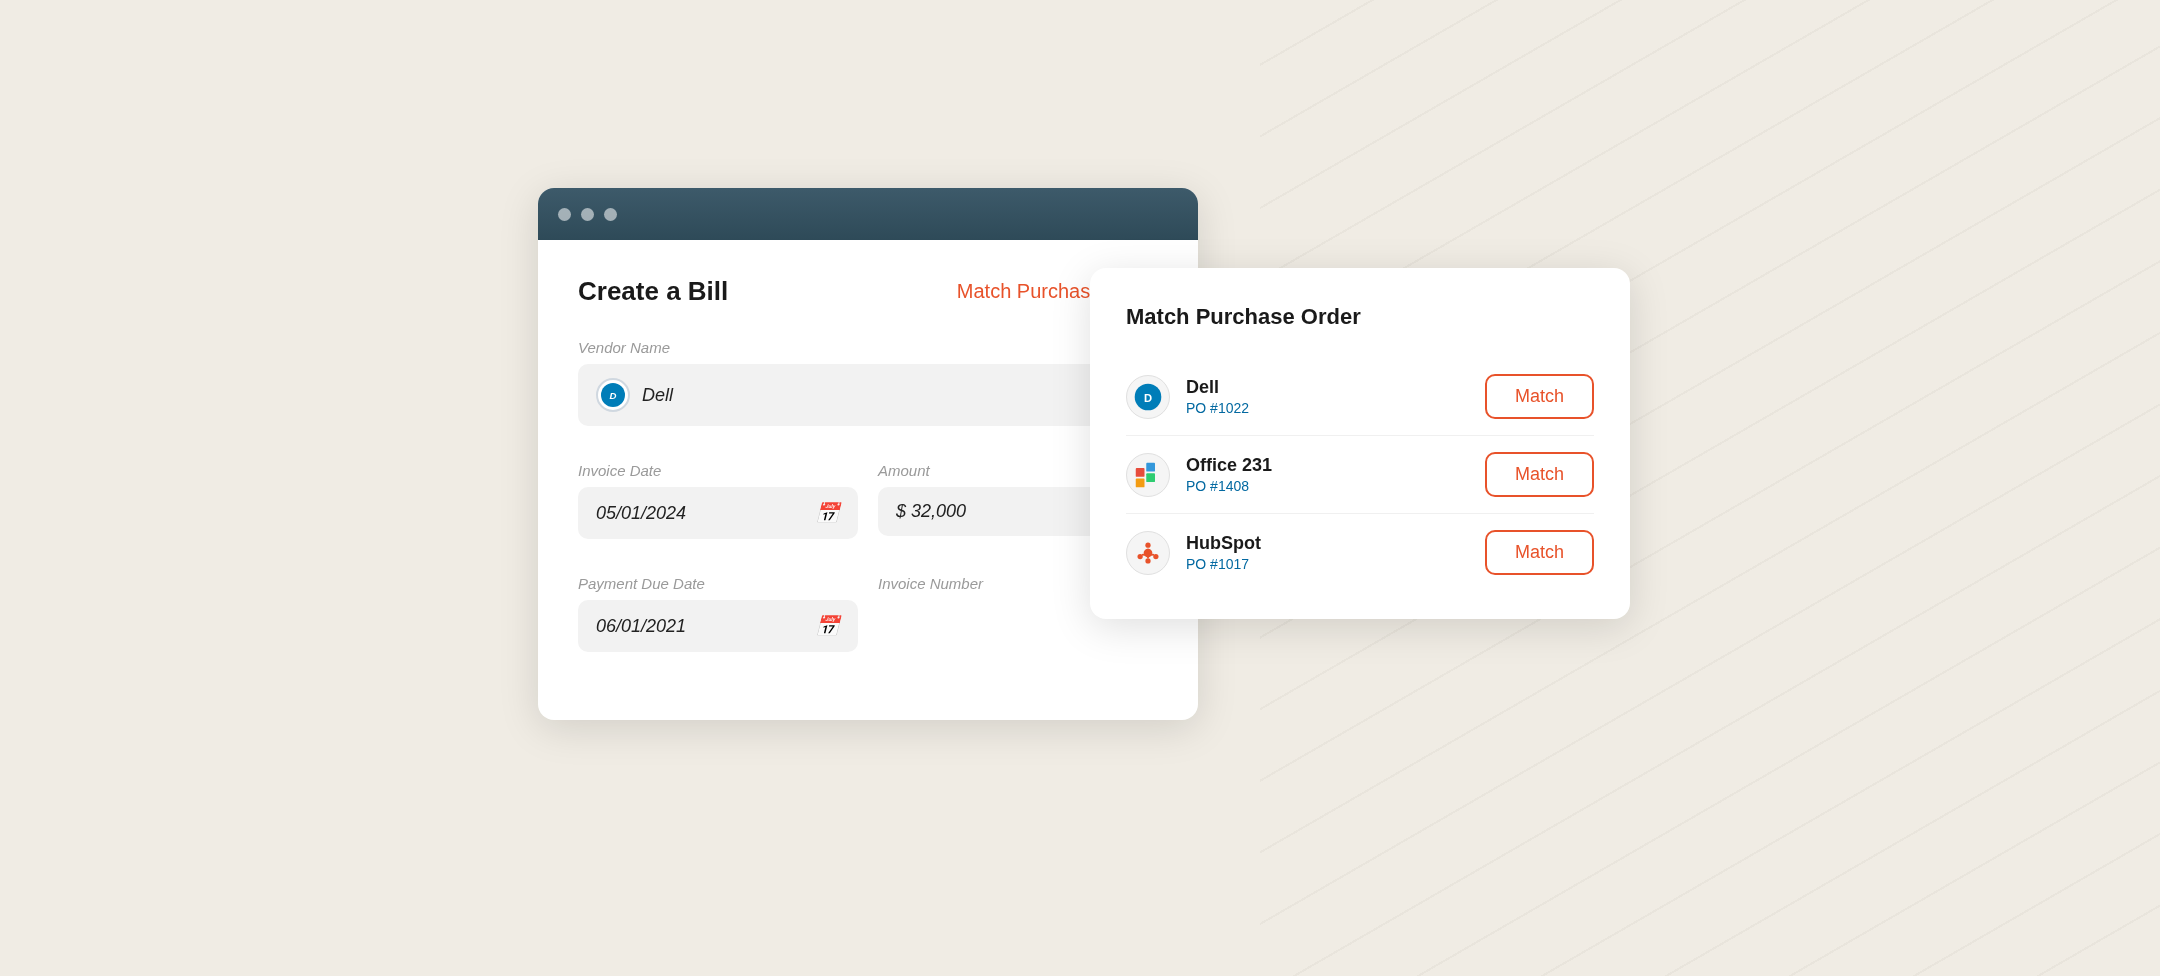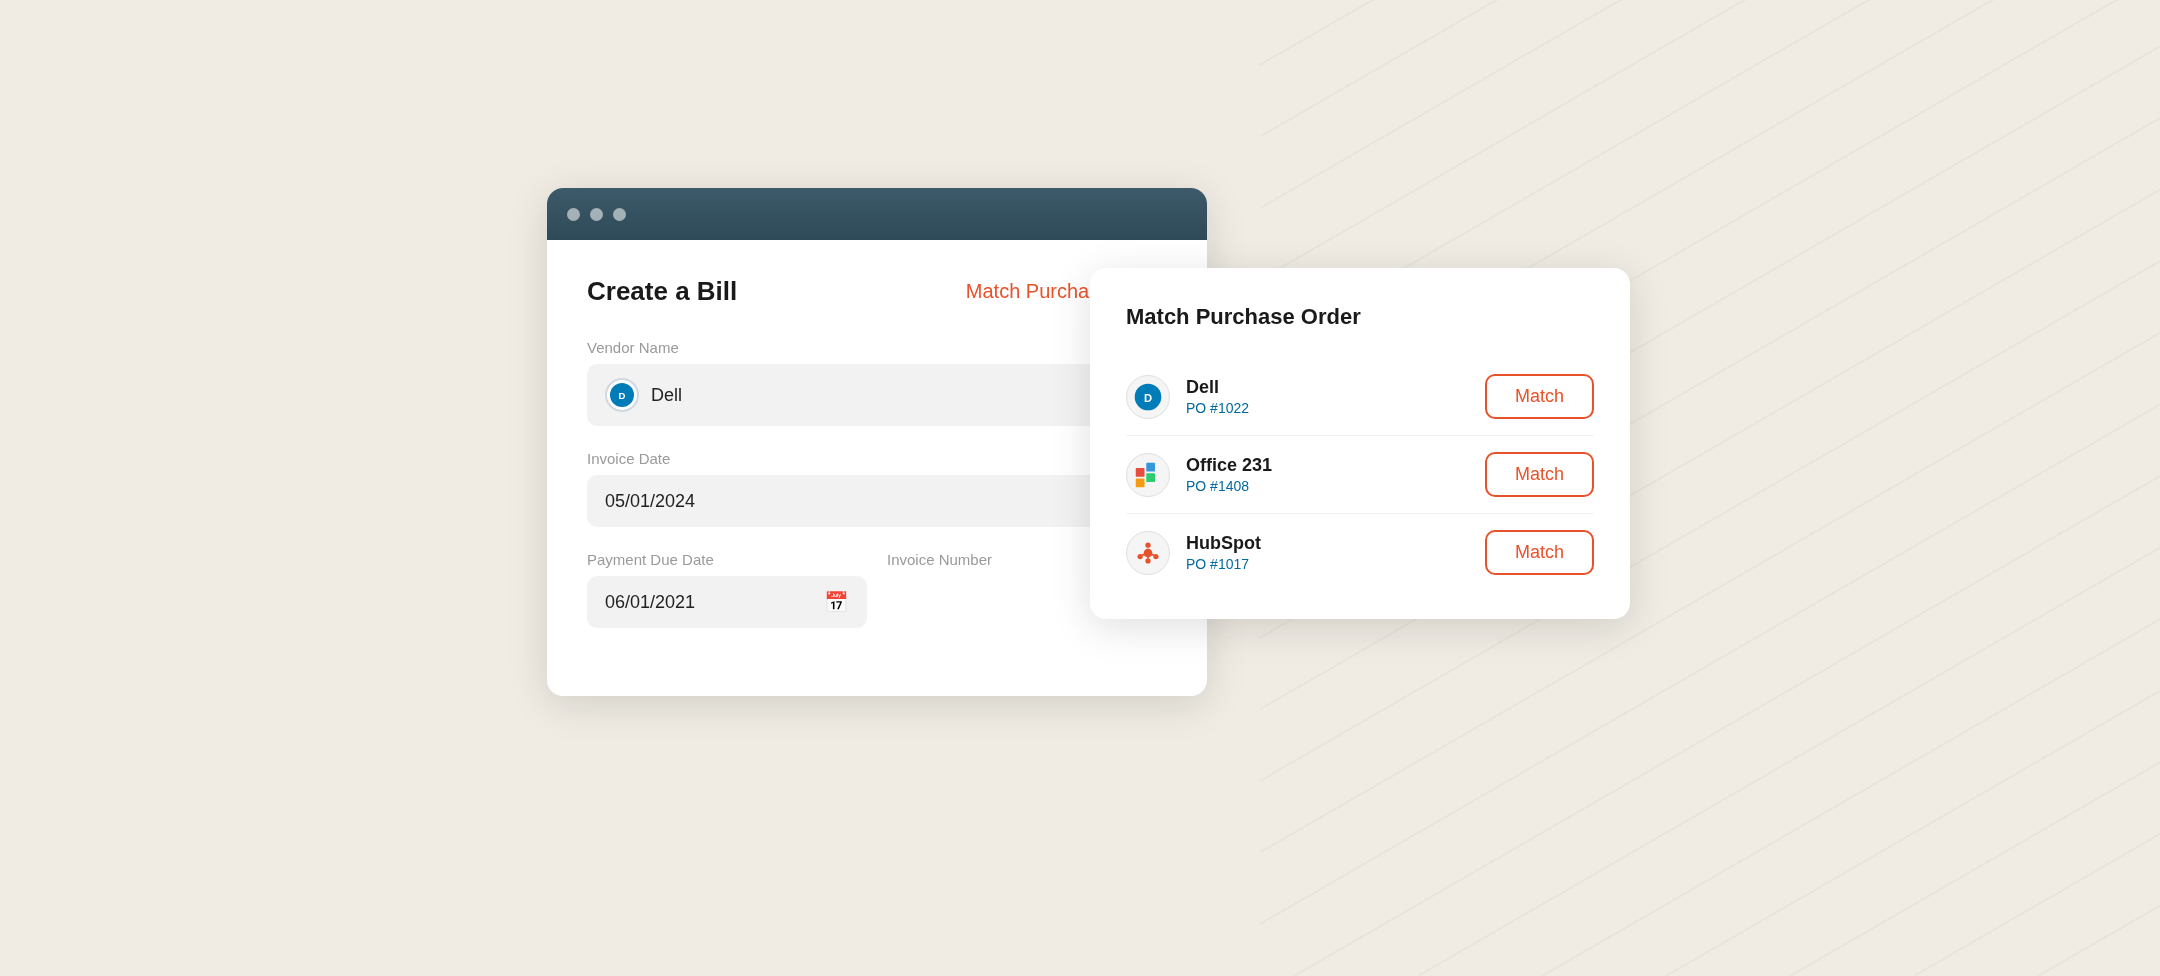--- a/index.html
+++ b/index.html
@@ -37,21 +37,21 @@
 
     .scene {
       position: relative;
       width: 1100px;
       height: 720px;
     }
 
     
     .bill-window {
       position: absolute;
-      left: 17px;
+      left: 8px;
       top: 60px;
       width: 660px;
       background: #fff;
       border-radius: 16px;
       box-shadow: 0 8px 40px rgba(0,0,0,0.13);
       overflow: hidden;
       z-index: 2;
     }
 
     .window-titlebar {
@@ -90,20 +90,21 @@
     .match-po-link {
       font-size: 20px;
       font-weight: 500;
       color: #e8522a;
       cursor: pointer;
       text-decoration: none;
     }
 
     .form-group {
       margin-bottom: 24px;
+      font-style: italic;
     }
 
     .form-label {
       font-size: 15px;
       color: #9a9a9a;
       margin-bottom: 8px;
       display: block;
     }
 
     .form-input {
@@ -131,20 +132,21 @@
       flex-shrink: 0;
     }
 
     .form-row {
       display: flex;
       gap: 20px;
     }
 
     .form-row .form-group {
       flex: 1;
+      margin-top: 12px;
     }
 
     .input-with-icon {
       background: #f2f2f2;
       border-radius: 10px;
       padding: 14px 18px;
       font-size: 18px;
       color: #222;
       display: flex;
       align-items: center;
@@ -267,20 +269,26 @@
       </div>
 
       <div class="form-row">
         <div class="form-group">
           <label class="form-label">Invoice Date</label>
           <div class="input-with-icon">
             <span>05/01/2024</span>
             <span class="calendar-icon">📅</span>
           </div>
         </div>
+        <div class="form-group">
+          <label class="form-label">Amount</label>
+          <div class="form-input">
+            <span>$ 32,000</span>
+          </div>
+        </div>
       </div>
 
       <div class="form-row">
         <div class="form-group">
           <label class="form-label">Payment Due Date</label>
           <div class="input-with-icon">
             <span>06/01/2021</span>
             <span class="calendar-icon">📅</span>
           </div>
         </div>

